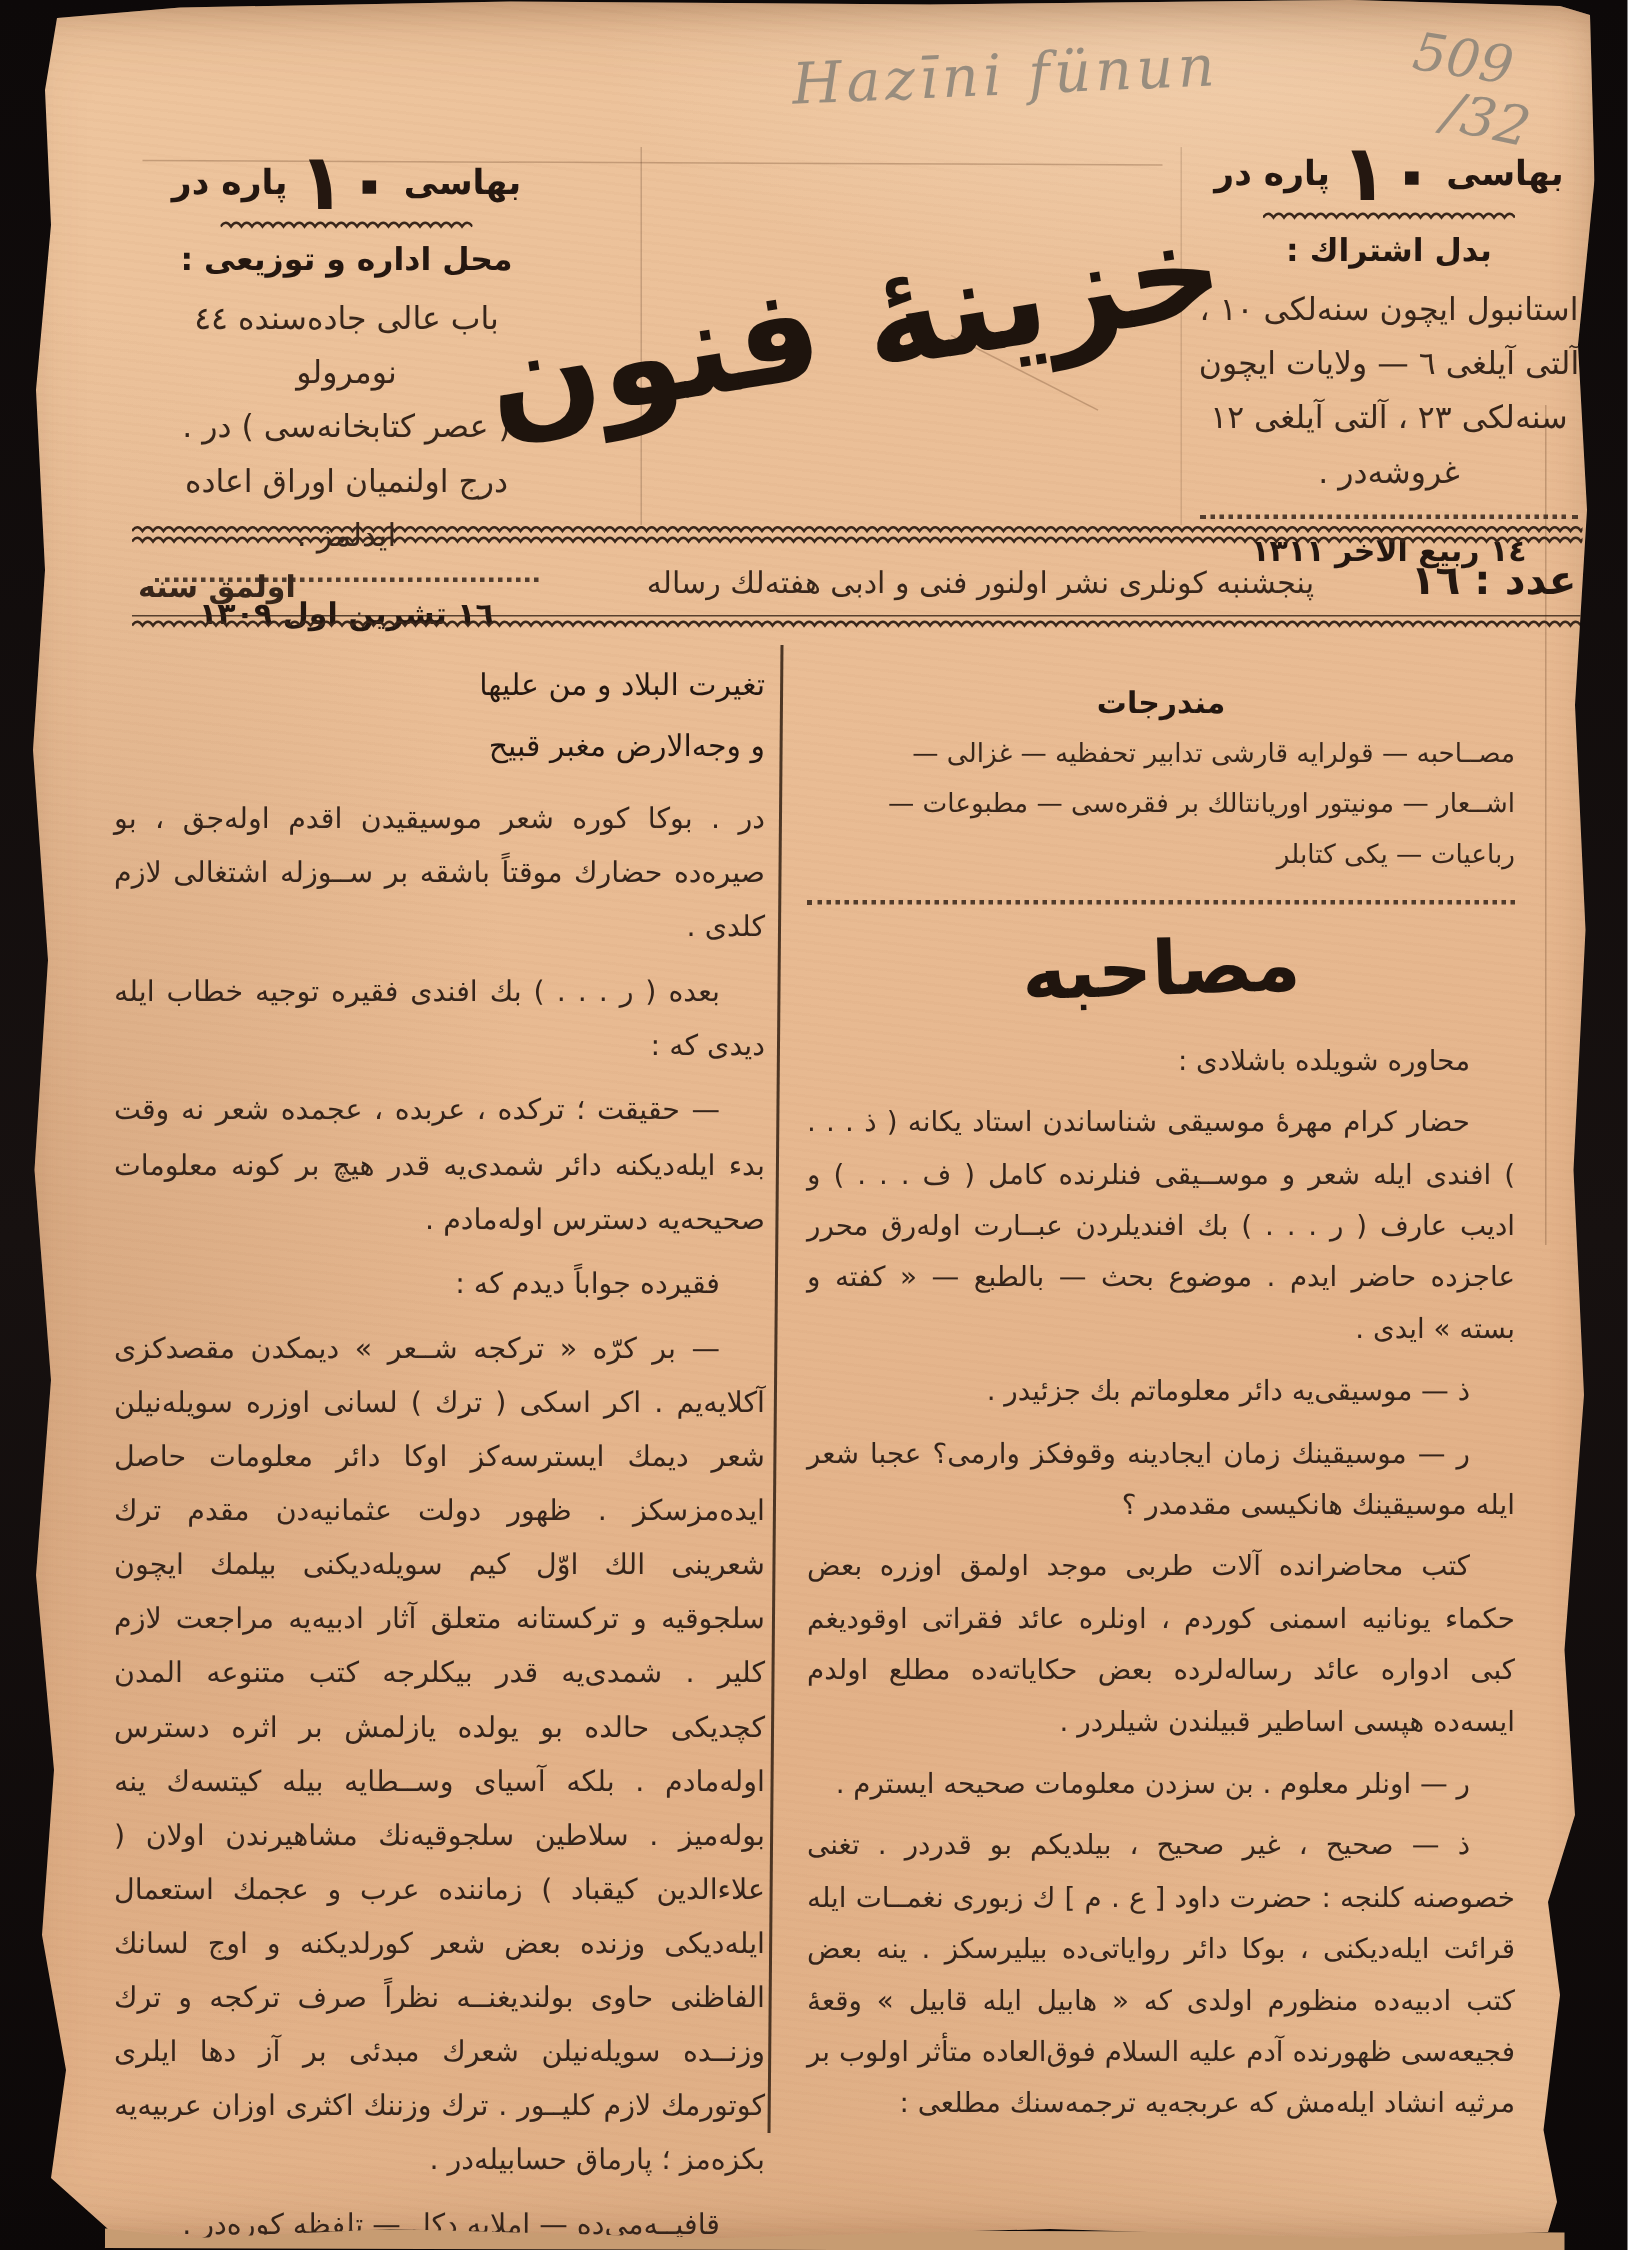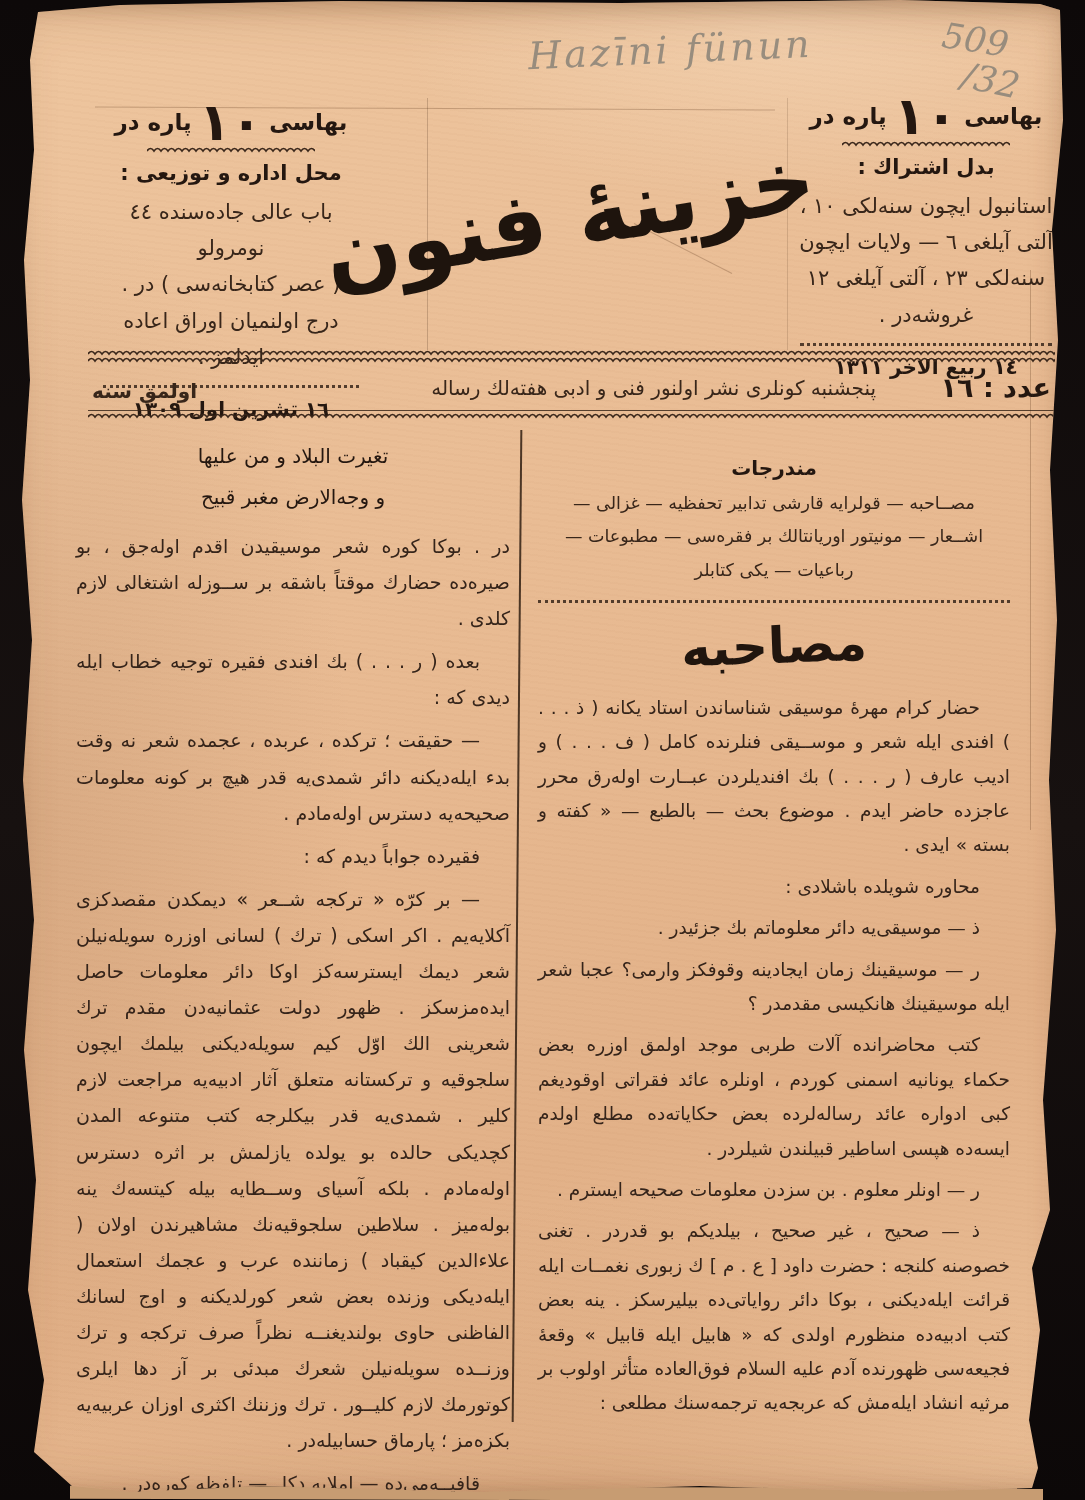--- a/index.html
+++ b/index.html
@@ -66,29 +66,29 @@
   .band-desc{flex:1;text-align:right;font-size:20px;padding-bottom:3px;}
   .band-year{width:120px;text-align:left;font-size:20px;font-weight:bold;}
   .band-line{border-top:1.5px solid rgba(50,32,20,.8);margin-bottom:2px;}
   
   .divider{position:absolute;left:516px;top:430px;width:2px;height:992px;
     background:rgba(48,30,18,.85);transform:rotate(.5deg);}
   .col{position:absolute;direction:rtl;}
   .col-right{left:538px;top:456px;width:472px;}
   .col-left{left:76px;top:436px;width:434px;}
   .contents-title{text-align:center;font-weight:bold;font-size:20px;color:var(--ink-dark);margin-bottom:7px;}
-  .contents-line{text-align:center;font-size:17.5px;line-height:1.9;}
+  .contents-line{text-align:right;font-size:17.5px;line-height:1.9;}
   .dotsep.wide{width:100%;margin:13px 0 8px;}
   .article-title{text-align:center;font-size:50px;font-weight:bold;color:#20150e;
     transform:rotate(-2deg);margin:14px 0 16px;}
   .para{font-size:18.5px;line-height:1.86;text-align:justify;text-indent:30px;
     margin:0 0 7px;color:#35241a;}
   .col-left .para{font-size:19px;line-height:1.9;}
   .no-indent{text-indent:0;}
-  .verse{text-align:center;font-size:20px;line-height:2.05;color:var(--ink-dark);}
+  .verse{text-align:right;font-size:20px;line-height:2.05;color:var(--ink-dark);}
   .verse:last-of-type{margin-bottom:10px;}
 </style>
 </head>
 <body>
 
 <div class="under-strip"></div>
 
 <div class="paper">
 
   <div class="crease" style="left:95px;top:108px;width:680px;height:1px;transform:rotate(.25deg);"></div>
@@ -161,22 +161,22 @@
 
   <div class="divider"></div>
 
   <div class="col col-right">
     <div class="contents-title">مندرجات</div>
     <div class="contents-line">مصــاحبه — قولرایه قارشی تدابیر تحفظیه — غزالی —</div>
     <div class="contents-line">اشــعار — مونیتور اوریانتالك بر فقره‌سی — مطبوعات —</div>
     <div class="contents-line">رباعیات — یكی كتابلر</div>
     <div class="dotsep wide"></div>
     <div class="article-title">مصاحبه</div>
+    <p class="para">محاوره شویلده باشلادی :</p>
     <p class="para">حضار كرام مهرهٔ موسیقی شناساندن استاد یكانه ( ذ . . . ) افندی ایله شعر و موســیقی فنلرنده كامل ( ف . . . ) و ادیب عارف ( ر . . . ) بك افندیلردن عبــارت اوله‌رق محرر عاجزده حاضر ایدم . موضوع بحث — بالطبع — « كفته و بسته » ایدی .</p>
-    <p class="para">محاوره شویلده باشلادی :</p>
     <p class="para">ذ — موسیقی‌یه دائر معلوماتم بك جزئیدر .</p>
     <p class="para">ر — موسیقینك زمان ایجادینه وقوفكز وارمی؟ عجبا شعر ایله موسیقینك هانكیسی مقدمدر ؟</p>
     <p class="para">كتب محاضرانده آلات طربی موجد اولمق اوزره بعض حكماء یونانیه اسمنی كوردم ، اونلره عائد فقراتی اوقودیغم كبی ادواره عائد رساله‌لرده بعض حكایاته‌ده مطلع اولدم ایسه‌ده هپسی اساطیر قبیلندن شیلردر .</p>
     <p class="para">ر — اونلر معلوم . بن سزدن معلومات صحیحه ایسترم .</p>
     <p class="para">ذ — صحیح ، غیر صحیح ، بیلدیكم بو قدردر . تغنی خصوصنه كلنجه : حضرت داود [ ع . م ] ك زبوری نغمــات ایله قرائت ایله‌دیكنی ، بوكا دائر روایاتی‌ده بیلیرسكز . ینه بعض كتب ادبیه‌ده منظورم اولدی كه « هابیل ایله قابیل » وقعهٔ فجیعه‌سی ظهورنده آدم علیه السلام فوق‌العاده متأثر اولوب بر مرثیه انشاد ایله‌مش كه عربجه‌یه ترجمه‌سنك مطلعی :</p>
   </div>
 
   <div class="col col-left">
     <div class="verse">تغیرت البلاد و من علیها</div>
     <div class="verse">و وجه‌الارض مغبر قبیح</div>

